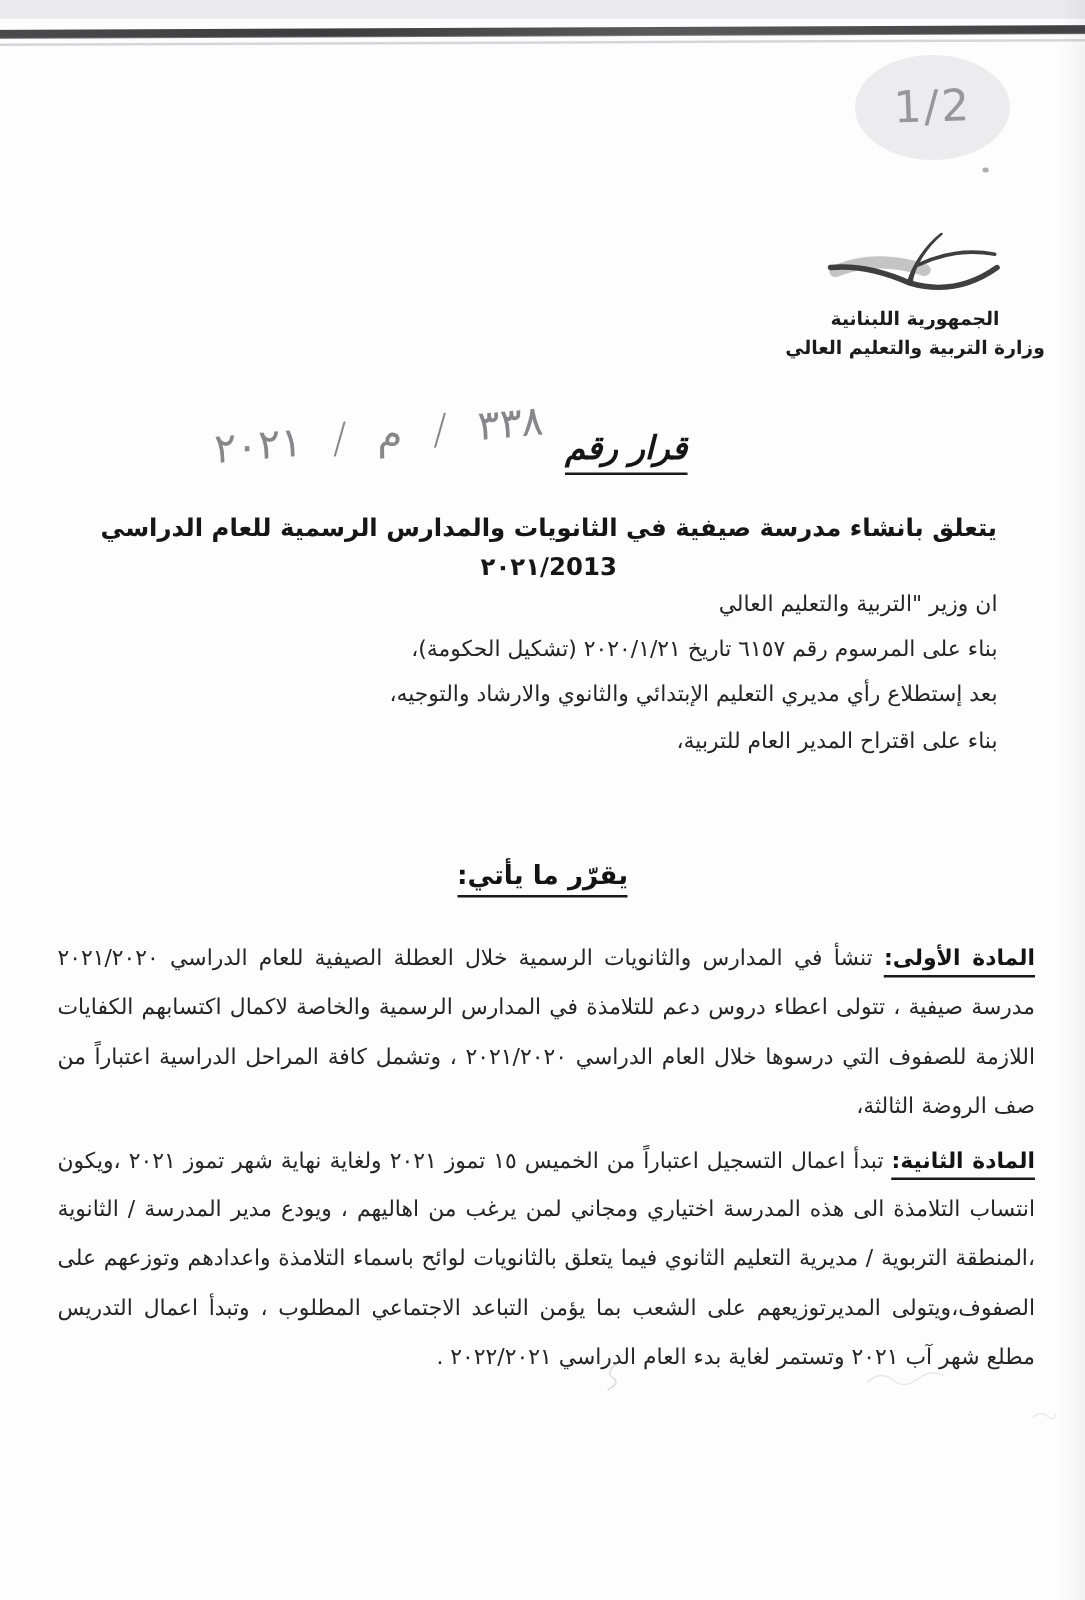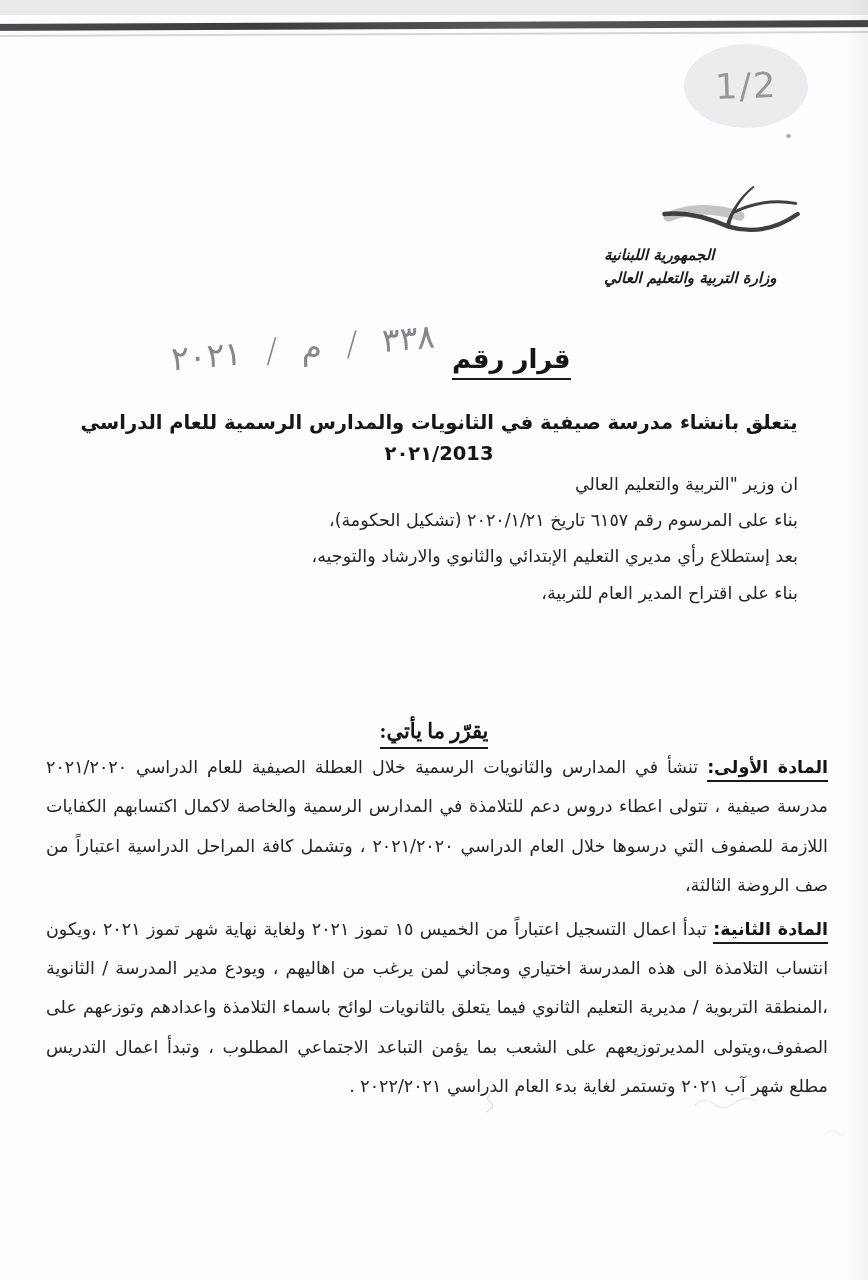--- a/index.html
+++ b/index.html
@@ -18,39 +18,39 @@
     background:#d6d6d8;transform:rotate(-0.25deg);}
   .right-shade{position:absolute;top:0;right:0;bottom:0;width:22px;
     background:linear-gradient(270deg,rgba(120,120,125,.08),rgba(120,120,125,0));}
   
   .page-pill{position:absolute;left:684px;top:44px;width:124px;height:84px;
     background:#ececee;border-radius:50%;display:flex;align-items:center;justify-content:center;}
   .page-pill span{color:#96969b;font-size:35px;letter-spacing:2px;transform:rotate(-2deg);}
   .pill-speck{position:absolute;left:786px;top:134px;width:5px;height:4px;border-radius:50%;
     background:#9a9a9e;opacity:.8;}
   
-  .letterhead{position:absolute;top:186px;right:8px;width:256px;text-align:left;direction:rtl;font-style:italic;}
+  .letterhead{position:absolute;top:186px;right:8px;width:256px;text-align:center;direction:rtl;}
   .letterhead .logo{display:block;margin:0 auto 2px auto;}
   .letterhead .lh-line{font-weight:bold;font-size:15px;line-height:1.5;color:#1c1c1e;white-space:nowrap;}
   
-  .decree-title{position:absolute;top:344px;left:452px;direction:rtl;font-size:26px;font-weight:bold;color:#161618;}
+  .decree-title{position:absolute;top:344px;left:452px;direction:rtl;font-size:26px;font-weight:bold;color:#161618;font-style:italic;}
   .decree-title .u{border-bottom:2.5px solid #1a1a1c;padding-bottom:4px;}
   .hand-number{position:absolute;top:328px;left:138px;width:330px;direction:rtl;text-align:center;
     font-size:33px;color:#87878b;letter-spacing:5px;word-spacing:14px;
     transform:rotate(-5deg) skewX(-4deg);font-weight:300;}
   
   .subject{position:absolute;top:407px;left:28px;right:18px;direction:rtl;text-align:center;
     font-size:19.5px;font-weight:bold;color:#161618;line-height:1.6;}
   
   .preamble{position:absolute;top:466px;right:70px;left:56px;direction:rtl;text-align:justify;
     font-size:17.5px;line-height:2.07;color:#252528;}
   .preamble p{margin:0;}
   
-  .decision{position:absolute;top:719px;left:0;right:0;text-align:center;direction:rtl;
-    font-size:21px;font-weight:bold;color:#141416;font-family:Liberation Serif, serif;}
+  .decision{position:absolute;top:688px;left:0;right:0;text-align:center;direction:rtl;
+    font-size:21px;font-weight:bold;color:#141416;}
   .decision .u{border-bottom:2.5px solid #1a1a1c;padding-bottom:4px;}
   
   .articles{position:absolute;top:748px;right:24px;left:46px;direction:rtl;text-align:justify;
     font-size:17.5px;line-height:2.25;color:#252528;}
   .articles p{margin:0 16px 4px 0;}
   .article-label{font-weight:bold;border-bottom:2px solid #1a1a1c;padding-bottom:3px;color:#141416;}
   
   .smudge{position:absolute;color:#9a9a9e;}
   .smudge-a{left:690px;top:1092px;width:70px;height:22px;opacity:.35;}
   .smudge-b{left:824px;top:1126px;width:22px;height:12px;opacity:.3;}

